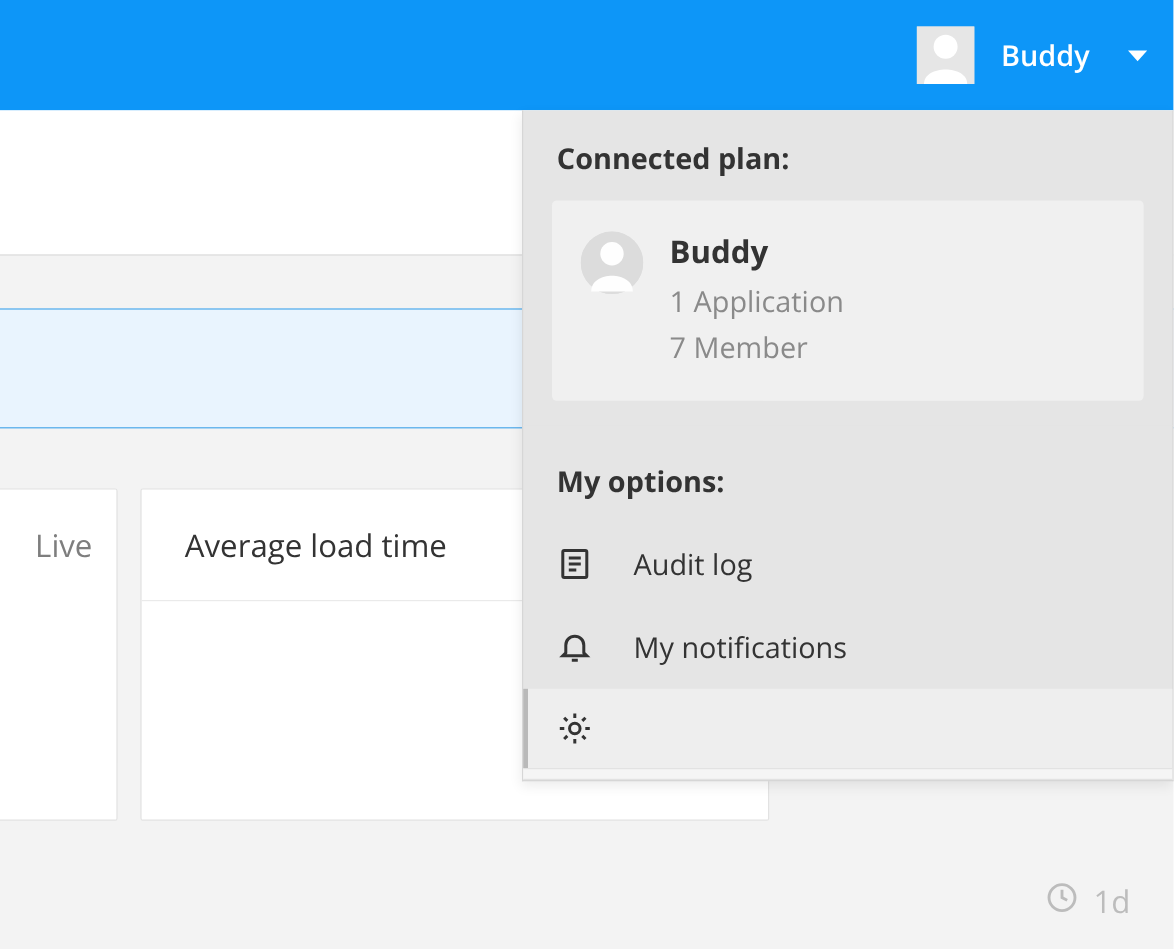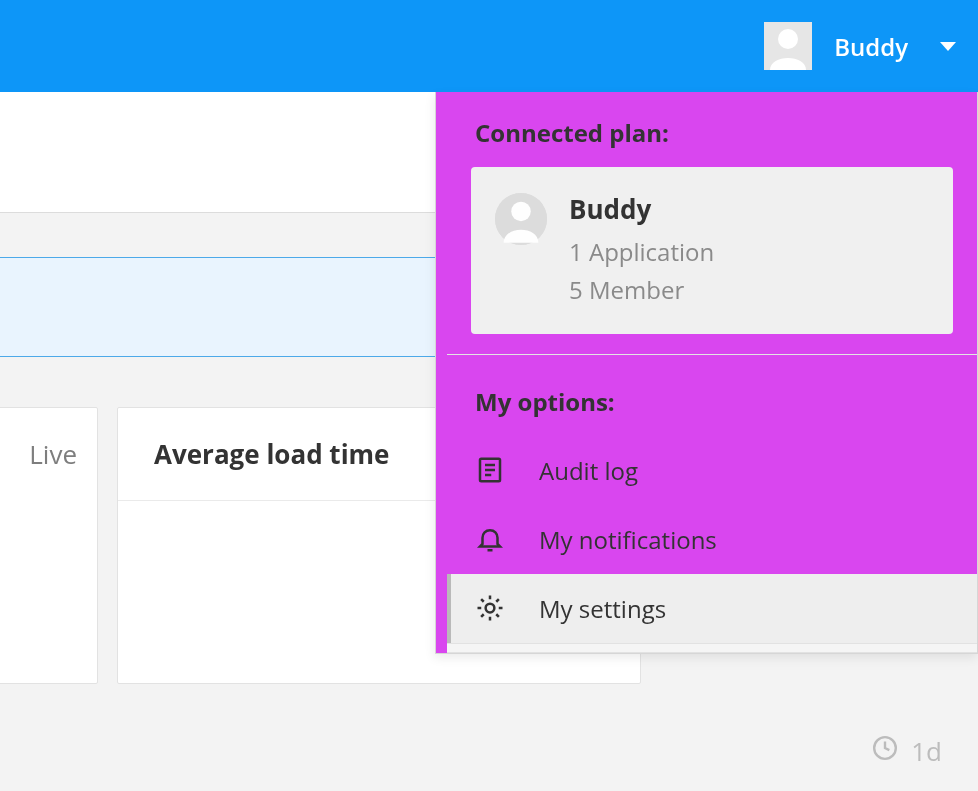--- a/index.html
+++ b/index.html
@@ -86,44 +86,43 @@
       text-align: right;
     }
     .card-load {
       left: 117px; top: 315px;
       width: 524px; height: 277px;
     }
     .card-load-header {
       padding: 28px 36px;
       border-bottom: 1px solid #eaeaea;
       font-size: 26px;
-      font-weight: 700;
+      font-weight: 400;
       color: #333;
     }
     .time-indicator {
       position: absolute;
       right: 36px;
       bottom: 22px;
       display: flex;
       align-items: center;
       gap: 13px;
       color: #bcbcbc;
       font-size: 26px;
     }
 
     .dropdown {
       position: absolute;
       top: 92px;
       right: 0;
       width: 543px;
-      background: #d946ef;
+      background: #e5e5e5;
       border: 1px solid #d6d6d6;
       border-top: none;
       box-shadow: -1px 4px 10px rgba(0,0,0,0.08);
-      padding-left: 11px;
     }
     .dropdown-section-title {
       font-size: 24px;
       font-weight: 700;
       color: #333;
       padding: 24px 28px 18px 28px;
     }
     .plan-card {
       margin: 0 24px 20px 24px;
       background: #f0f0f0;
@@ -226,21 +225,21 @@
     <div class="plan-avatar">
       <svg viewBox="0 0 48 48">
           <circle cx="24" cy="24" r="24" fill="#dcdcdc"></circle>
           <circle cx="24" cy="17" r="9" fill="#fefefe"></circle>
           <path d="M8 46 C8 30 40 30 40 46 Z" fill="#fefefe"></path>
         </svg>
     </div>
     <div>
       <div class="plan-name">Buddy</div>
       <div class="plan-meta-line">1 Application</div>
-      <div class="plan-meta-line">5 Member</div>
+      <div class="plan-meta-line">7 Member</div>
     </div>
   </div>
 
   <div class="divider"></div>
 
   <div class="dropdown-section-title">My options:</div>
 
   <div class="options-list">
 
     <div class="option-item">
@@ -265,20 +264,19 @@
       <span>My notifications</span>
     </div>
 
     <div class="option-item hover">
       <span class="option-icon">
         <svg viewBox="0 0 24 24" fill="none" stroke="currentColor" stroke-width="2">
             <circle cx="12" cy="12" r="3.5"></circle>
             <path d="M12 2 L12 5 M12 19 L12 22 M4.9 4.9 L7 7 M17 17 L19.1 19.1 M2 12 L5 12 M19 12 L22 12 M4.9 19.1 L7 17 M17 7 L19.1 4.9"></path>
           </svg>
       </span>
-      <span>My settings</span>
     </div>
 
     <div class="sep-hr"></div>
 
 
   </div>
 </div>
 
 </body></html>

